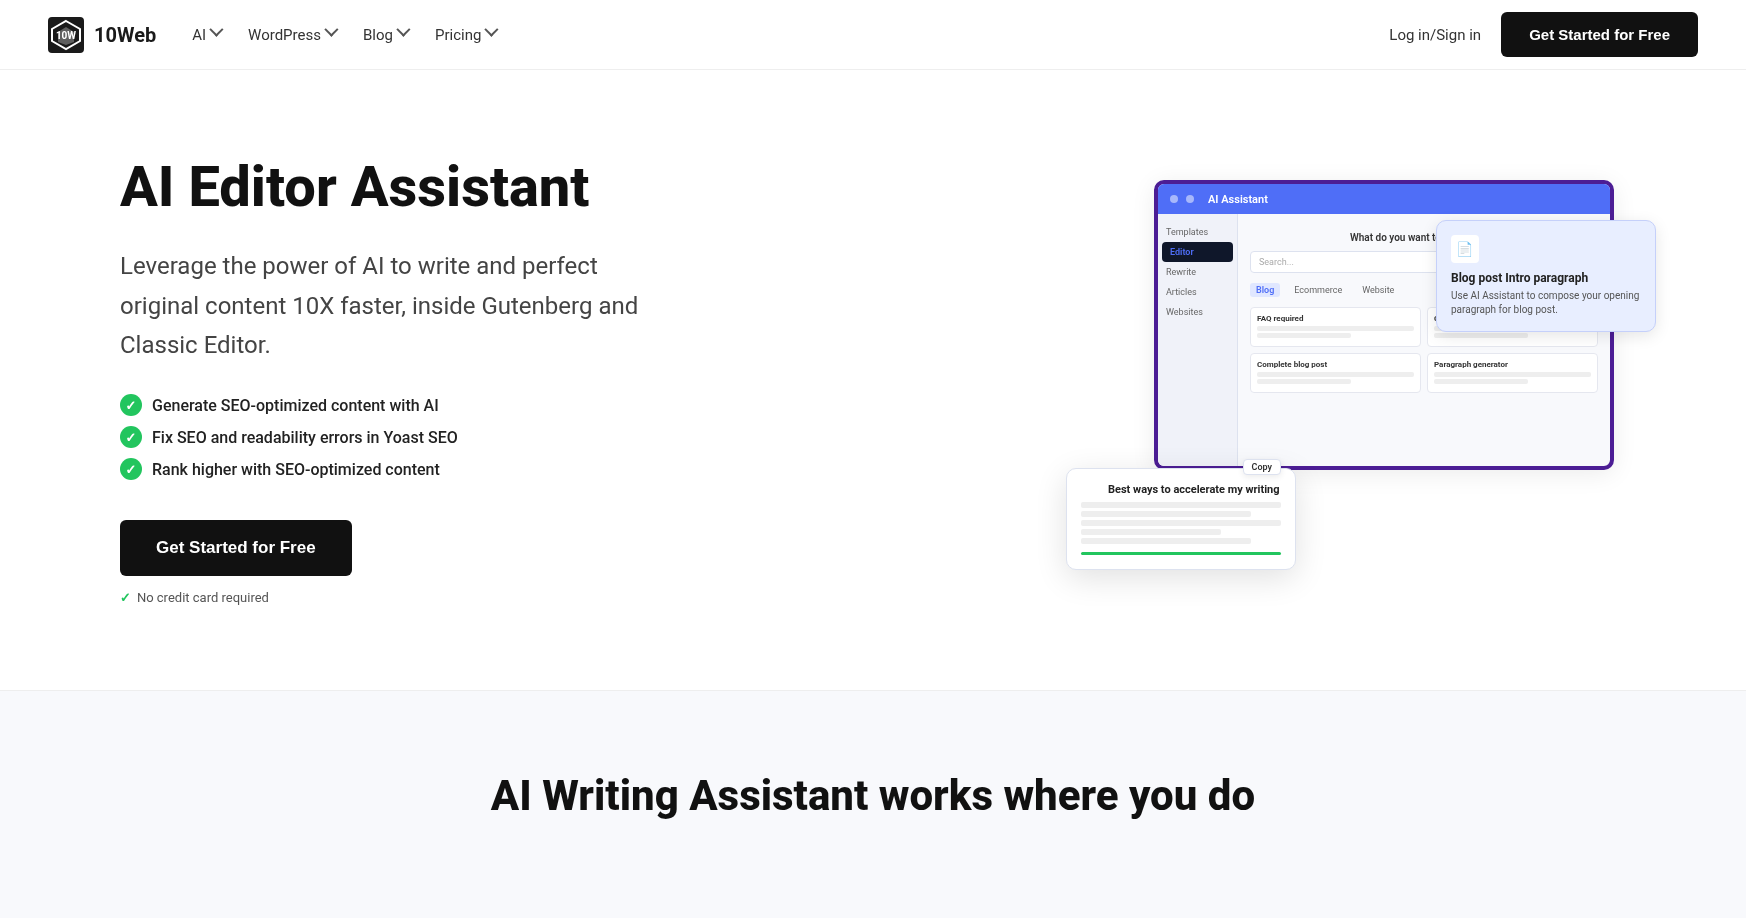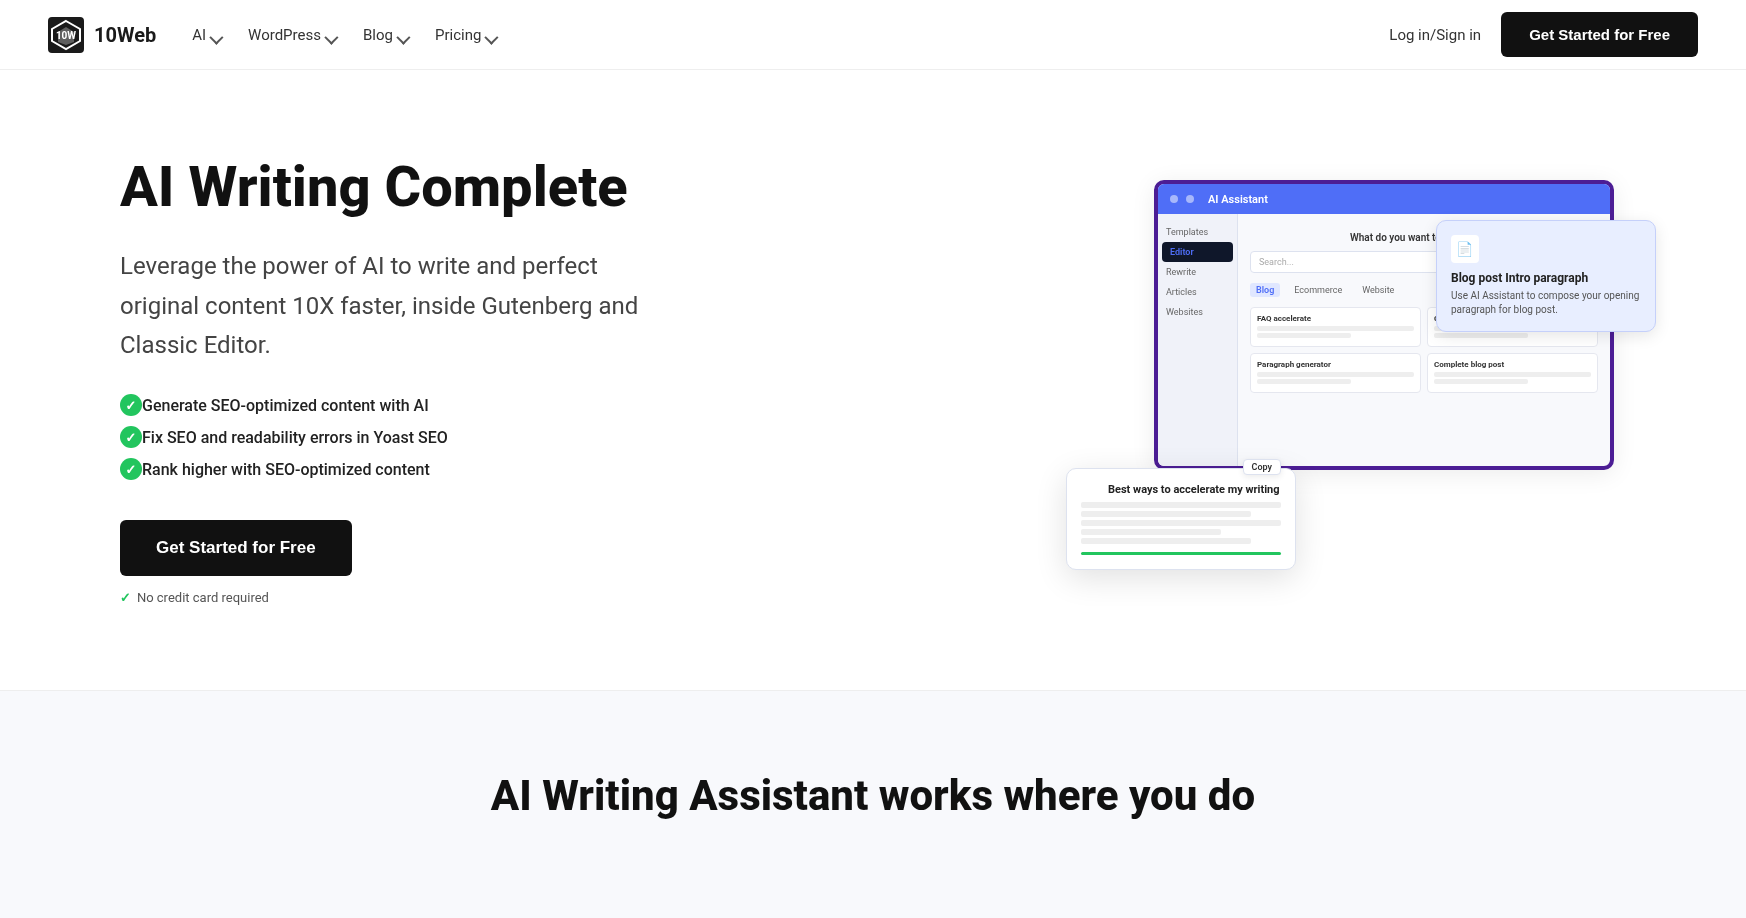--- a/index.html
+++ b/index.html
@@ -12,21 +12,21 @@
       position: sticky; top: 0; background: #fff; z-index: 100;
     }
     .navbar-left { display: flex; align-items: center; gap: 36px; }
     .logo { display: flex; align-items: center; gap: 10px; font-weight: 700; font-size: 20px; color: #1a1a1a; text-decoration: none; }
     .logo-icon {
       width: 36px; height: 36px;
     }
     .nav-links { display: flex; align-items: center; gap: 28px; }
     .nav-link {
       font-size: 15px; color: #333; text-decoration: none; cursor: pointer;
-      display: flex; align-items: flex-end; gap: 4px;
+      display: flex; align-items: flex-start; gap: 4px;
     }
     .chevron {
       display: inline-block; width: 10px; height: 10px;
       border-right: 2px solid #555; border-bottom: 2px solid #555;
       transform: rotate(45deg) translateY(-2px);
     }
     .navbar-right { display: flex; align-items: center; gap: 20px; }
     .login-link { font-size: 15px; color: #333; cursor: pointer; text-decoration: none; }
     .cta-btn-nav {
       background: #111; color: #fff; border: none; padding: 14px 28px;
@@ -37,21 +37,21 @@
     .hero {
       display: flex; align-items: center; justify-content: space-between;
       padding: 80px 120px 80px 120px; max-width: 1746px; margin: 0 auto;
       min-height: 620px;
     }
     .hero-left { max-width: 560px; }
     .hero-title { font-size: 56px; font-weight: 800; line-height: 1.15; color: #111; margin-bottom: 28px; }
     .hero-desc { font-size: 24px; color: #444; line-height: 1.65; margin-bottom: 28px; }
     .hero-features { list-style: none; margin-bottom: 40px; }
     .hero-features li {
-      display: flex; align-items: center; 
+      display: flex; align-items: center; gap: 10px;
       font-size: 16px; color: #222; margin-bottom: 10px; font-weight: 500;
     }
     .check-circle {
       width: 22px; height: 22px; border-radius: 50%; background: #22c55e;
       display: flex; align-items: center; justify-content: center; flex-shrink: 0;
     }
     .check-circle::after { content: '✓'; color: #fff; font-size: 13px; font-weight: 700; }
     .cta-btn-hero {
       background: #111; color: #fff; border: none; padding: 18px 36px;
       border-radius: 6px; font-size: 17px; font-weight: 700; cursor: pointer;
@@ -166,21 +166,21 @@
     </div>
   </div>
   <div class="navbar-right">
     <a class="login-link" href="#">Log in/Sign in</a>
     <button class="cta-btn-nav">Get Started for Free</button>
   </div>
 </nav>
 
 <section class="hero">
   <div class="hero-left">
-    <h1 class="hero-title">AI Writing Complete</h1>
+    <h1 class="hero-title">AI Editor Assistant</h1>
     <p class="hero-desc">Leverage the power of AI to write and perfect original content 10X faster, inside Gutenberg and Classic Editor.</p>
     <ul class="hero-features">
       <li>
         <span class="check-circle"></span>
         <span>Generate SEO-optimized content with AI</span>
       </li>
       <li>
         <span class="check-circle"></span>
         <span>Fix SEO and readability errors in Yoast SEO</span>
       </li>
@@ -217,36 +217,36 @@
           <div class="ui-search">
             <span class="ui-search-text">Search...</span>
           </div>
           <div class="ui-tabs">
             <div class="ui-tab active">Blog</div>
             <div class="ui-tab">Ecommerce</div>
             <div class="ui-tab">Website</div>
           </div>
           <div class="ui-content-placeholder">
             <div class="ui-content-block">
-              <div class="ui-block-title">FAQ accelerate</div>
+              <div class="ui-block-title">FAQ required</div>
               <div class="ui-block-line"></div>
               <div class="ui-block-line short"></div>
             </div>
             <div class="ui-content-block">
               <div class="ui-block-title">Content Enhancer</div>
               <div class="ui-block-line"></div>
               <div class="ui-block-line short"></div>
             </div>
             <div class="ui-content-block">
+              <div class="ui-block-title">Complete blog post</div>
+              <div class="ui-block-line"></div>
+              <div class="ui-block-line short"></div>
+            </div>
+            <div class="ui-content-block">
               <div class="ui-block-title">Paragraph generator</div>
-              <div class="ui-block-line"></div>
-              <div class="ui-block-line short"></div>
-            </div>
-            <div class="ui-content-block">
-              <div class="ui-block-title">Complete blog post</div>
               <div class="ui-block-line"></div>
               <div class="ui-block-line short"></div>
             </div>
           </div>
         </div>
       </div>
     </div>
 
     <div class="ui-floating-card">
       <div class="ui-floating-copy-badge">Copy</div>

